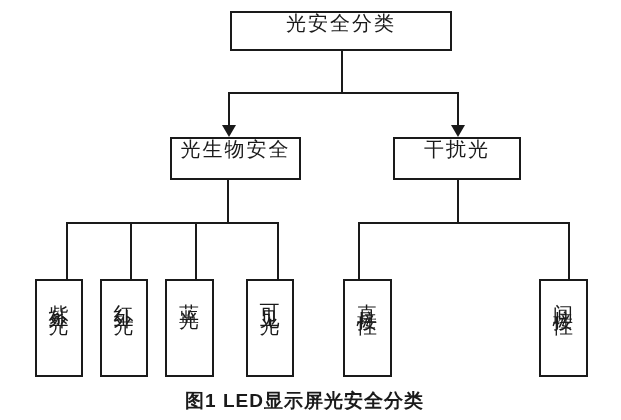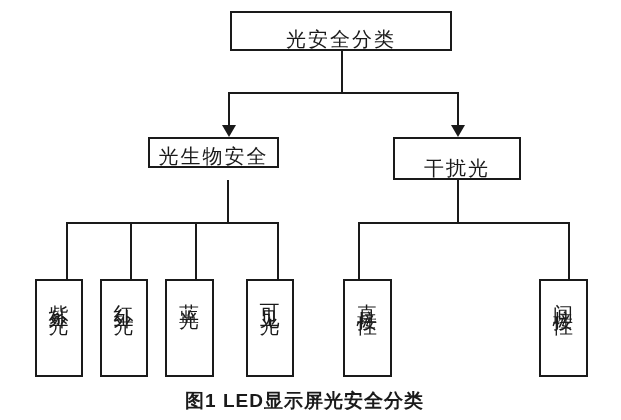--- a/index.html
+++ b/index.html
@@ -13,29 +13,29 @@
     background: #ffffff;
     overflow: hidden;
   }
 
   
   .node {
     position: absolute;
     border: 2px solid #1a1a1a;
     background: #ffffff;
     display: flex;
-    align-items: flex-end;
+    align-items: flex-start;
     justify-content: center;
     font-size: 20px;
     line-height: 1;
     letter-spacing: 2px;
   }
 
   .node-root     { left: 230px; top: 11px;  width: 222px; height: 40px; }
-  .node-bio      { left: 148px; top: 137px; width: 131px; height: 31px; }
+  .node-bio      { left: 170px; top: 137px; width: 131px; height: 43px; }
   .node-glare    { left: 393px; top: 137px; width: 128px; height: 43px; }
 
   .leaf {
     position: absolute;
     top: 279px;
     height: 98px;
     border: 2px solid #1a1a1a;
     background: #ffffff;
     display: flex;
     justify-content: center;

